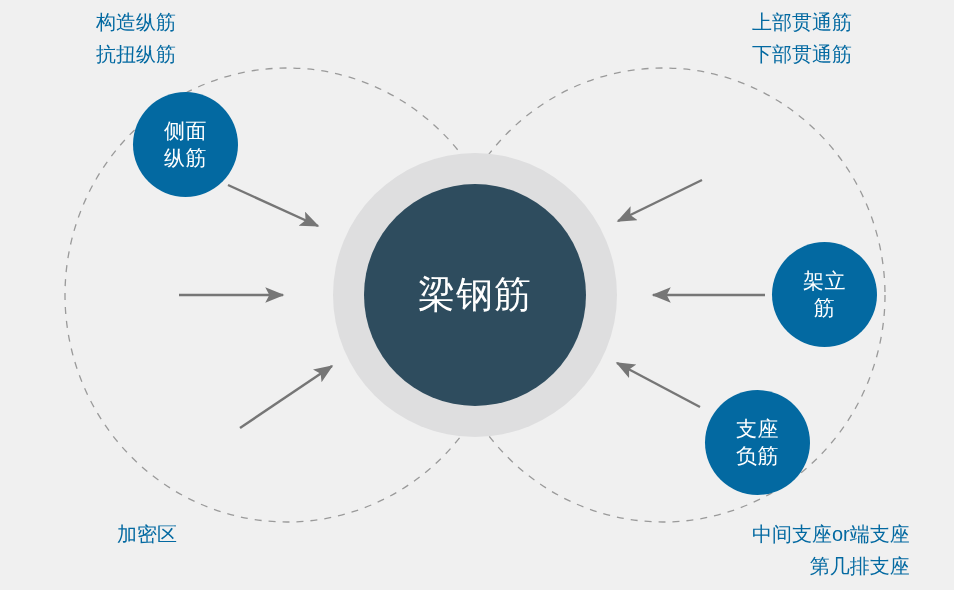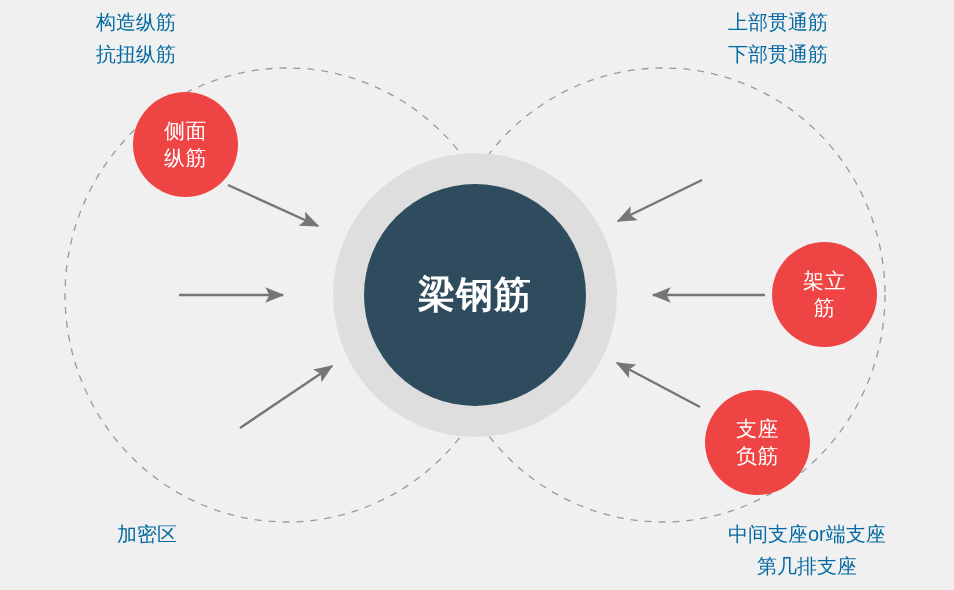--- a/index.html
+++ b/index.html
@@ -38,54 +38,54 @@
     top: 184px;
     width: 222px;
     height: 222px;
     border-radius: 50%;
     background: #2e4c5e;
     display: flex;
     flex-direction: column;
     align-items: center;
     justify-content: center;
     color: #ffffff;
-    font-weight: bold;
+    font-weight: normal;
     font-size: 37px;
     line-height: 1.45;
     letter-spacing: 1px;
     text-align: center;
   }
   
   .node {
     position: absolute;
     width: 105px;
     height: 105px;
     border-radius: 50%;
-    background: #ef4444;
+    background: #0369a1;
     display: flex;
     flex-direction: column;
     align-items: center;
     justify-content: center;
     color: #ffffff;
     font-size: 21px;
     line-height: 1.28;
     text-align: center;
     letter-spacing: 0.5px;
   }
   .node span { display: block; }
   
   .label {
     position: absolute;
     color: #0369a1;
     font-size: 20px;
     line-height: 1.6;
     white-space: nowrap;
   }
   .label div { display: block; }
-  .label.right { text-align: center; }
+  .label.right { text-align: right; margin-left: 24px; }
 </style>
 </head>
 <body>
 
 <div id="canvas">
 
   <svg id="bg-svg" viewBox="0 0 954 590" xmlns="http://www.w3.org/2000/svg">
 
     <ellipse cx="287" cy="295" rx="222" ry="227" fill="none" stroke="#9a9a9a" stroke-width="1.3" stroke-dasharray="7 7"></ellipse>
 

